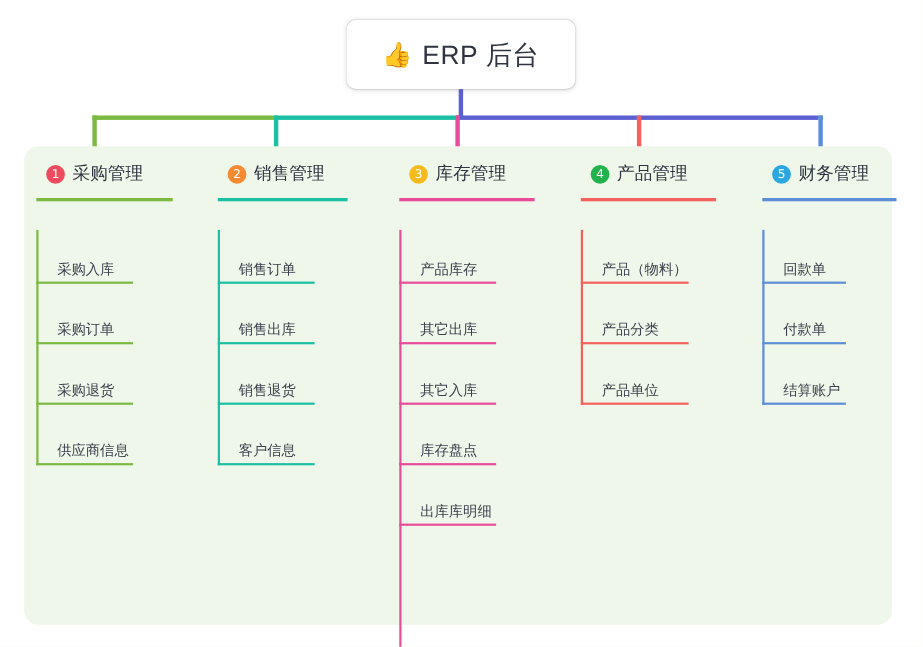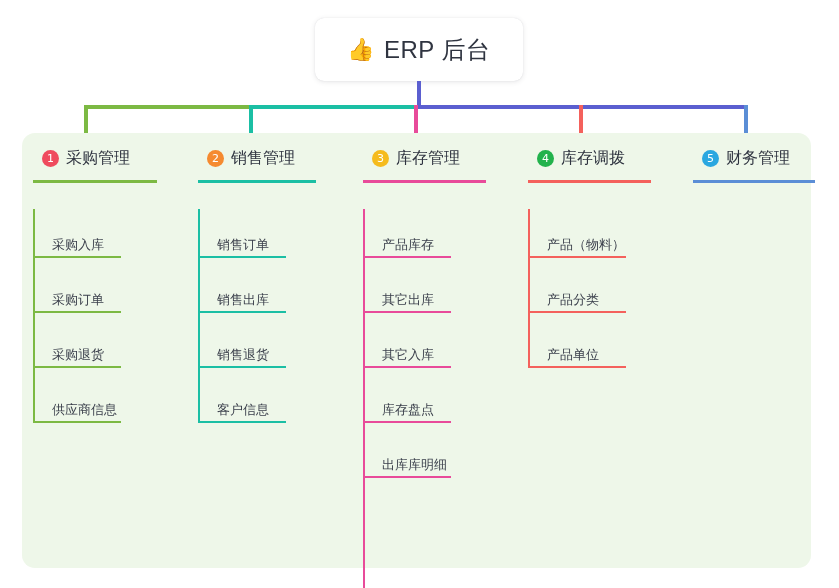--- a/index.html
+++ b/index.html
@@ -159,21 +159,21 @@
             </div>
             <div class="item">
               <span class="item-label" style="left: 30px;">出库库明细</span>
               <div class="item-rule" style="left: 11px; width: 88px; background: rgb(232, 75, 154);"></div>
             </div>
           </div>
         </div>
         <div class="col" style="left: 495px; width: 165px; top: 12px;">
           <div class="col-head">
             <span class="badge" style="background: rgb(34, 178, 76);">4</span>
-            <span class="col-title">库存调拨</span>
+            <span class="col-title">产品管理</span>
           </div>
           <div class="head-rule" style="top: 35px; left: 11px; width: 123px; background: rgb(244, 97, 92);"></div>
           <div class="items" style="padding-top: 38px;">
             <div class="spine" style="top: 38px; height: 159px; left: 11px; background: rgb(244, 97, 92);"></div>
             <div class="item">
               <span class="item-label" style="left: 30px;">产品（物料）</span>
               <div class="item-rule" style="left: 11px; width: 98px; background: rgb(244, 97, 92);"></div>
             </div>
             <div class="item">
               <span class="item-label" style="left: 30px;">产品分类</span>
@@ -184,17 +184,32 @@
               <div class="item-rule" style="left: 11px; width: 98px; background: rgb(244, 97, 92);"></div>
             </div>
           </div>
         </div>
         <div class="col" style="left: 660px; width: 129px; top: 12px;">
           <div class="col-head">
             <span class="badge" style="background: rgb(42, 167, 224);">5</span>
             <span class="col-title">财务管理</span>
           </div>
           <div class="head-rule" style="top: 35px; left: 11px; width: 122px; background: rgb(91, 142, 214);"></div>
+          <div class="items" style="padding-top: 38px;">
+            <div class="spine" style="top: 38px; height: 159px; left: 11px; background: rgb(91, 142, 214);"></div>
+            <div class="item">
+              <span class="item-label" style="left: 30px;">回款单</span>
+              <div class="item-rule" style="left: 11px; width: 76px; background: rgb(91, 142, 214);"></div>
+            </div>
+            <div class="item">
+              <span class="item-label" style="left: 30px;">付款单</span>
+              <div class="item-rule" style="left: 11px; width: 76px; background: rgb(91, 142, 214);"></div>
+            </div>
+            <div class="item">
+              <span class="item-label" style="left: 30px;">结算账户</span>
+              <div class="item-rule" style="left: 11px; width: 76px; background: rgb(91, 142, 214);"></div>
+            </div>
+          </div>
         </div>
       </div>
   </div>
 
 </div>
 
 </body></html>

